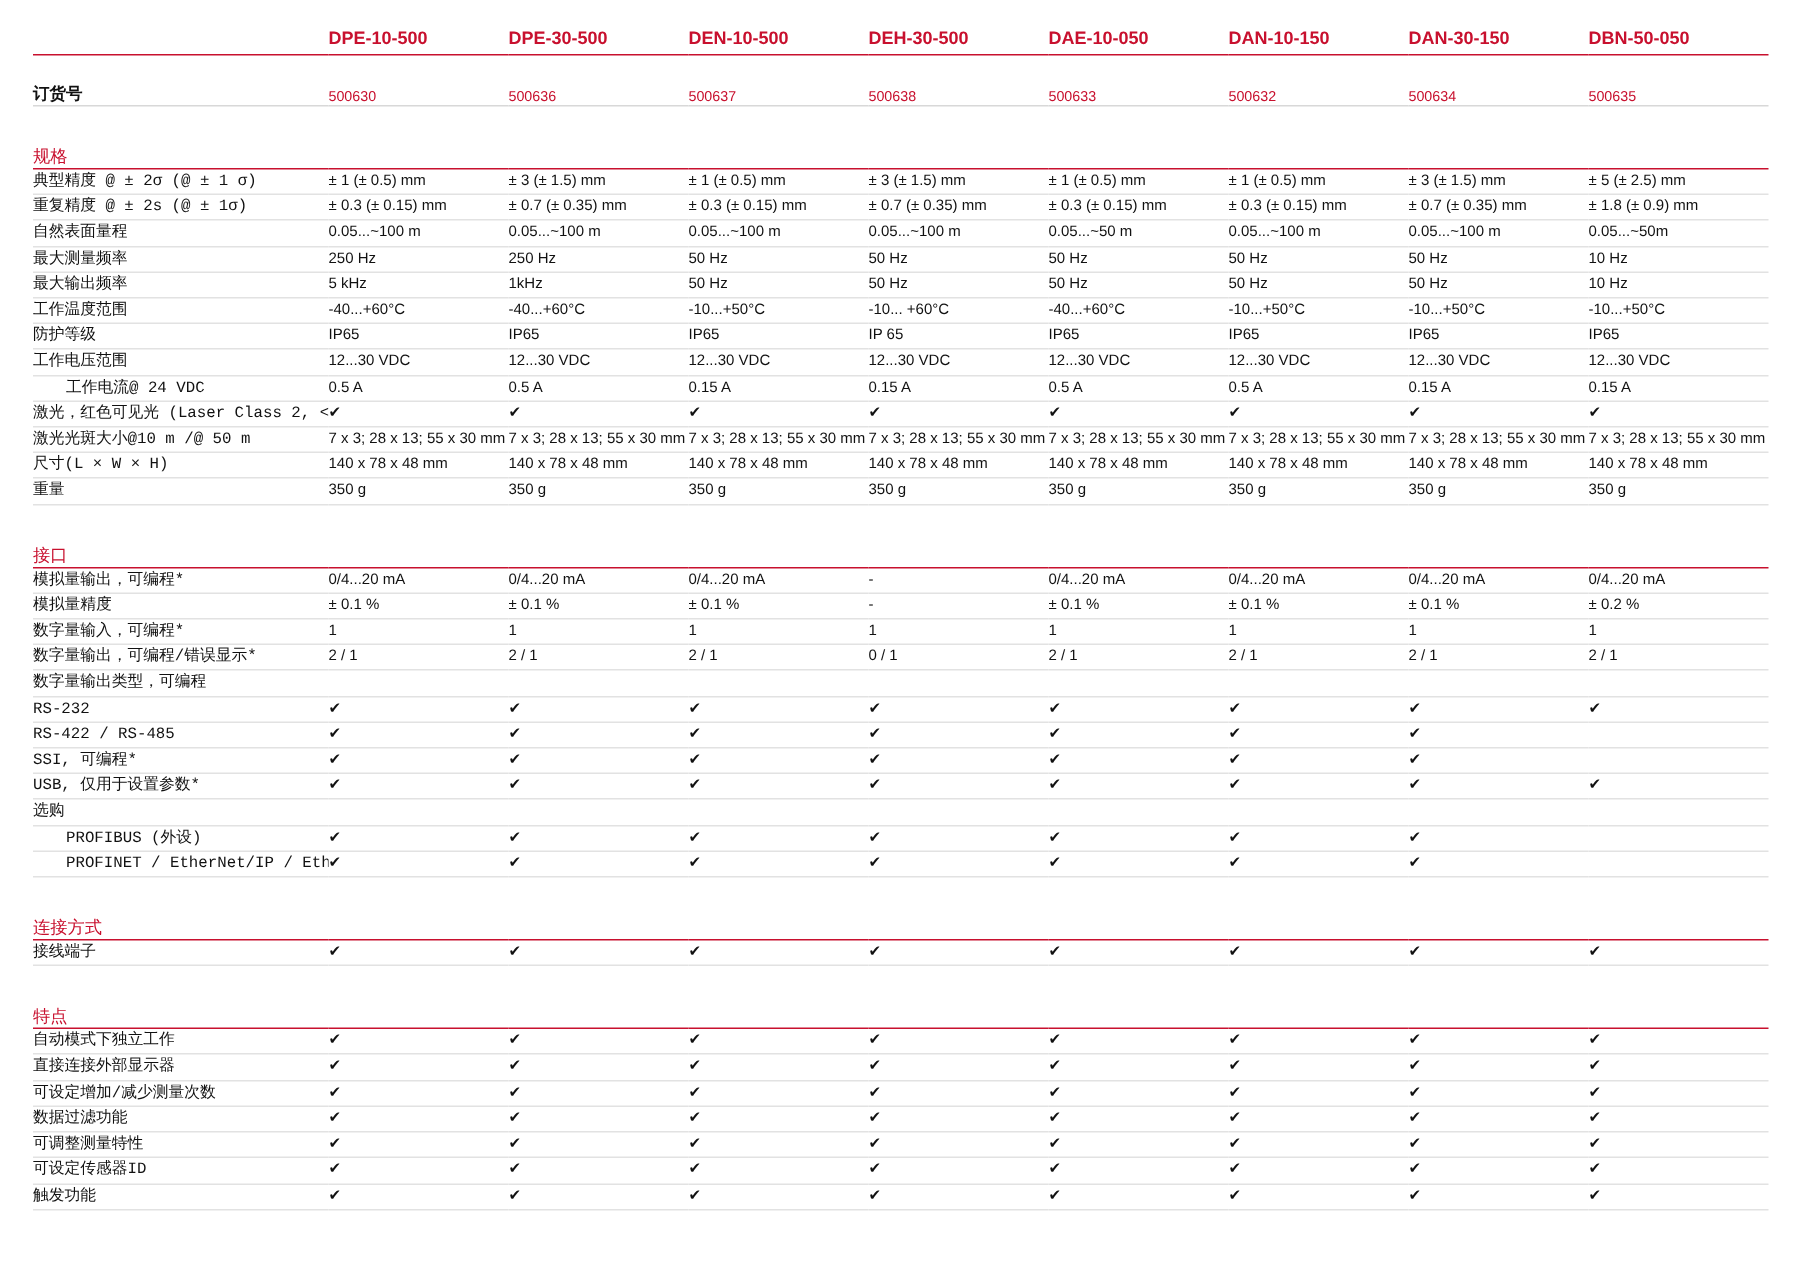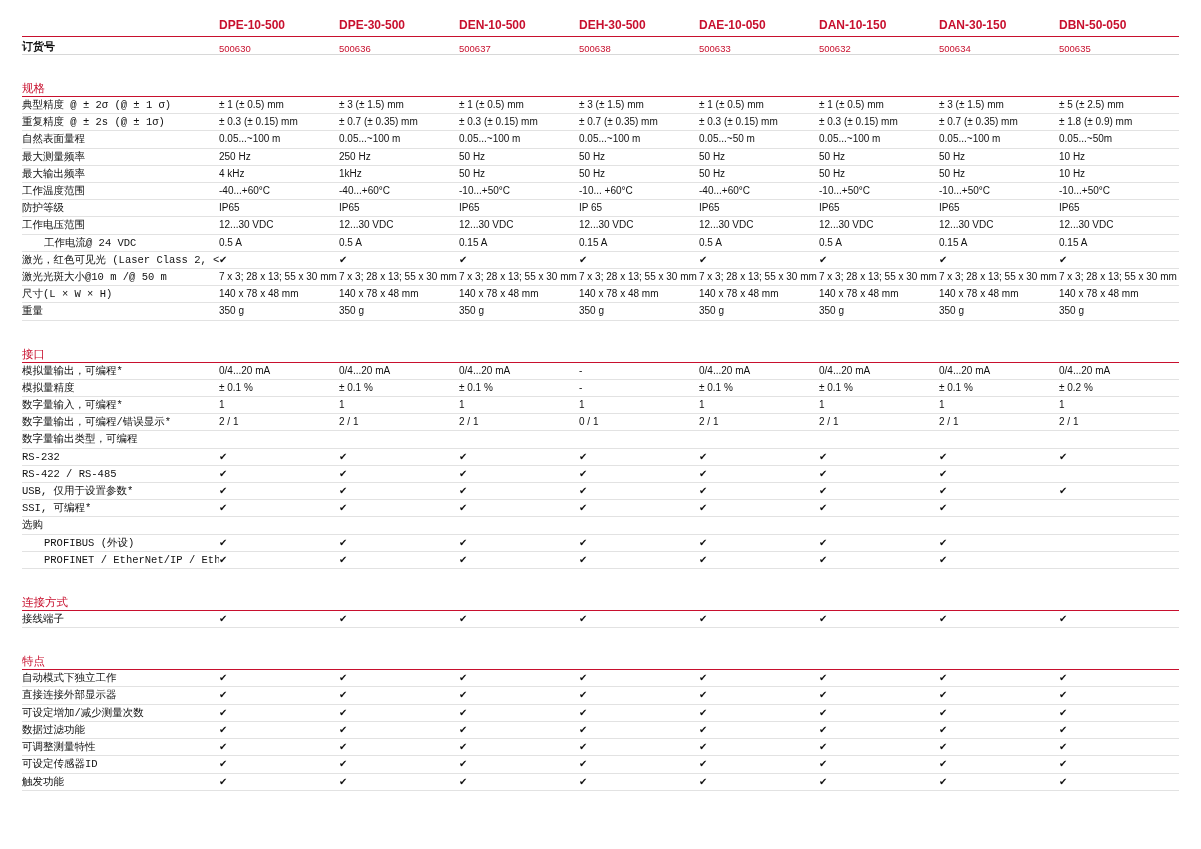--- a/index.html
+++ b/index.html
@@ -43,21 +43,21 @@
     border-bottom: 1.5px solid #c8102e;
   }
   tr.header-row td.lbl-cell {
     border-bottom: 1.5px solid #c8102e;
   }
   
   tr.order-row td {
     color: #c8102e;
     font-size: 9.5px;
     height: 17px;
-    padding-top: 0;
+    padding-top: 16px;
     border-bottom: 1px solid #d8d8d8;
   }
   tr.order-row td.lbl-cell {
     font-size: 11px;
     font-weight: bold;
     color: #111111;
   }
   
   tr.section-row td {
     color: #c8102e;
@@ -188,21 +188,21 @@
           <td>250 Hz</td>
           <td>50 Hz</td>
           <td>50 Hz</td>
           <td>50 Hz</td>
           <td>50 Hz</td>
           <td>50 Hz</td>
           <td>10 Hz</td>
         </tr>
         <tr class="data-row">
           <td class="lbl-cell">最大输出频率</td>
-          <td>4 kHz</td>
+          <td>5 kHz</td>
           <td>1kHz</td>
           <td>50 Hz</td>
           <td>50 Hz</td>
           <td>50 Hz</td>
           <td>50 Hz</td>
           <td>50 Hz</td>
           <td>10 Hz</td>
         </tr>
         <tr class="data-row">
           <td class="lbl-cell">工作温度范围</td>
@@ -377,40 +377,40 @@
           <td><span class="chk">✔</span></td>
           <td><span class="chk">✔</span></td>
           <td><span class="chk">✔</span></td>
           <td><span class="chk">✔</span></td>
           <td><span class="chk">✔</span></td>
           <td><span class="chk">✔</span></td>
           <td><span class="chk">✔</span></td>
           <td></td>
         </tr>
         <tr class="data-row">
+          <td class="lbl-cell">SSI, 可编程*</td>
+          <td><span class="chk">✔</span></td>
+          <td><span class="chk">✔</span></td>
+          <td><span class="chk">✔</span></td>
+          <td><span class="chk">✔</span></td>
+          <td><span class="chk">✔</span></td>
+          <td><span class="chk">✔</span></td>
+          <td><span class="chk">✔</span></td>
+          <td></td>
+        </tr>
+        <tr class="data-row">
           <td class="lbl-cell">USB, 仅用于设置参数*</td>
           <td><span class="chk">✔</span></td>
           <td><span class="chk">✔</span></td>
           <td><span class="chk">✔</span></td>
           <td><span class="chk">✔</span></td>
           <td><span class="chk">✔</span></td>
           <td><span class="chk">✔</span></td>
           <td><span class="chk">✔</span></td>
           <td><span class="chk">✔</span></td>
-        </tr>
-        <tr class="data-row">
-          <td class="lbl-cell">SSI, 可编程*</td>
-          <td><span class="chk">✔</span></td>
-          <td><span class="chk">✔</span></td>
-          <td><span class="chk">✔</span></td>
-          <td><span class="chk">✔</span></td>
-          <td><span class="chk">✔</span></td>
-          <td><span class="chk">✔</span></td>
-          <td><span class="chk">✔</span></td>
-          <td></td>
         </tr>
         <tr class="data-row">
           <td class="lbl-cell">选购</td>
           <td></td>
           <td></td>
           <td></td>
           <td></td>
           <td></td>
           <td></td>
           <td></td>

